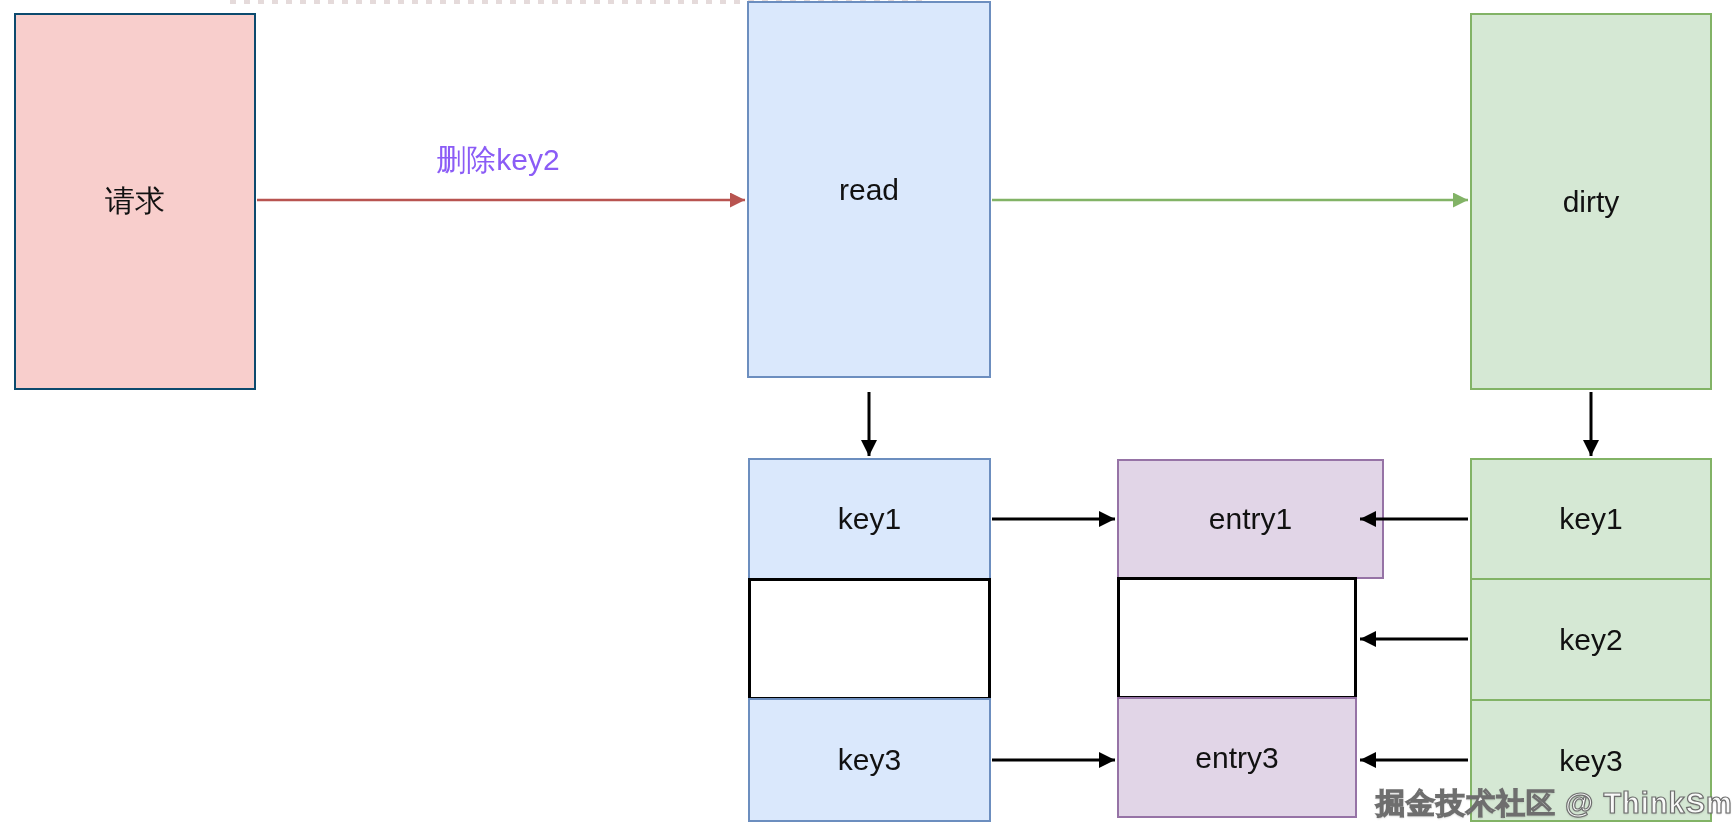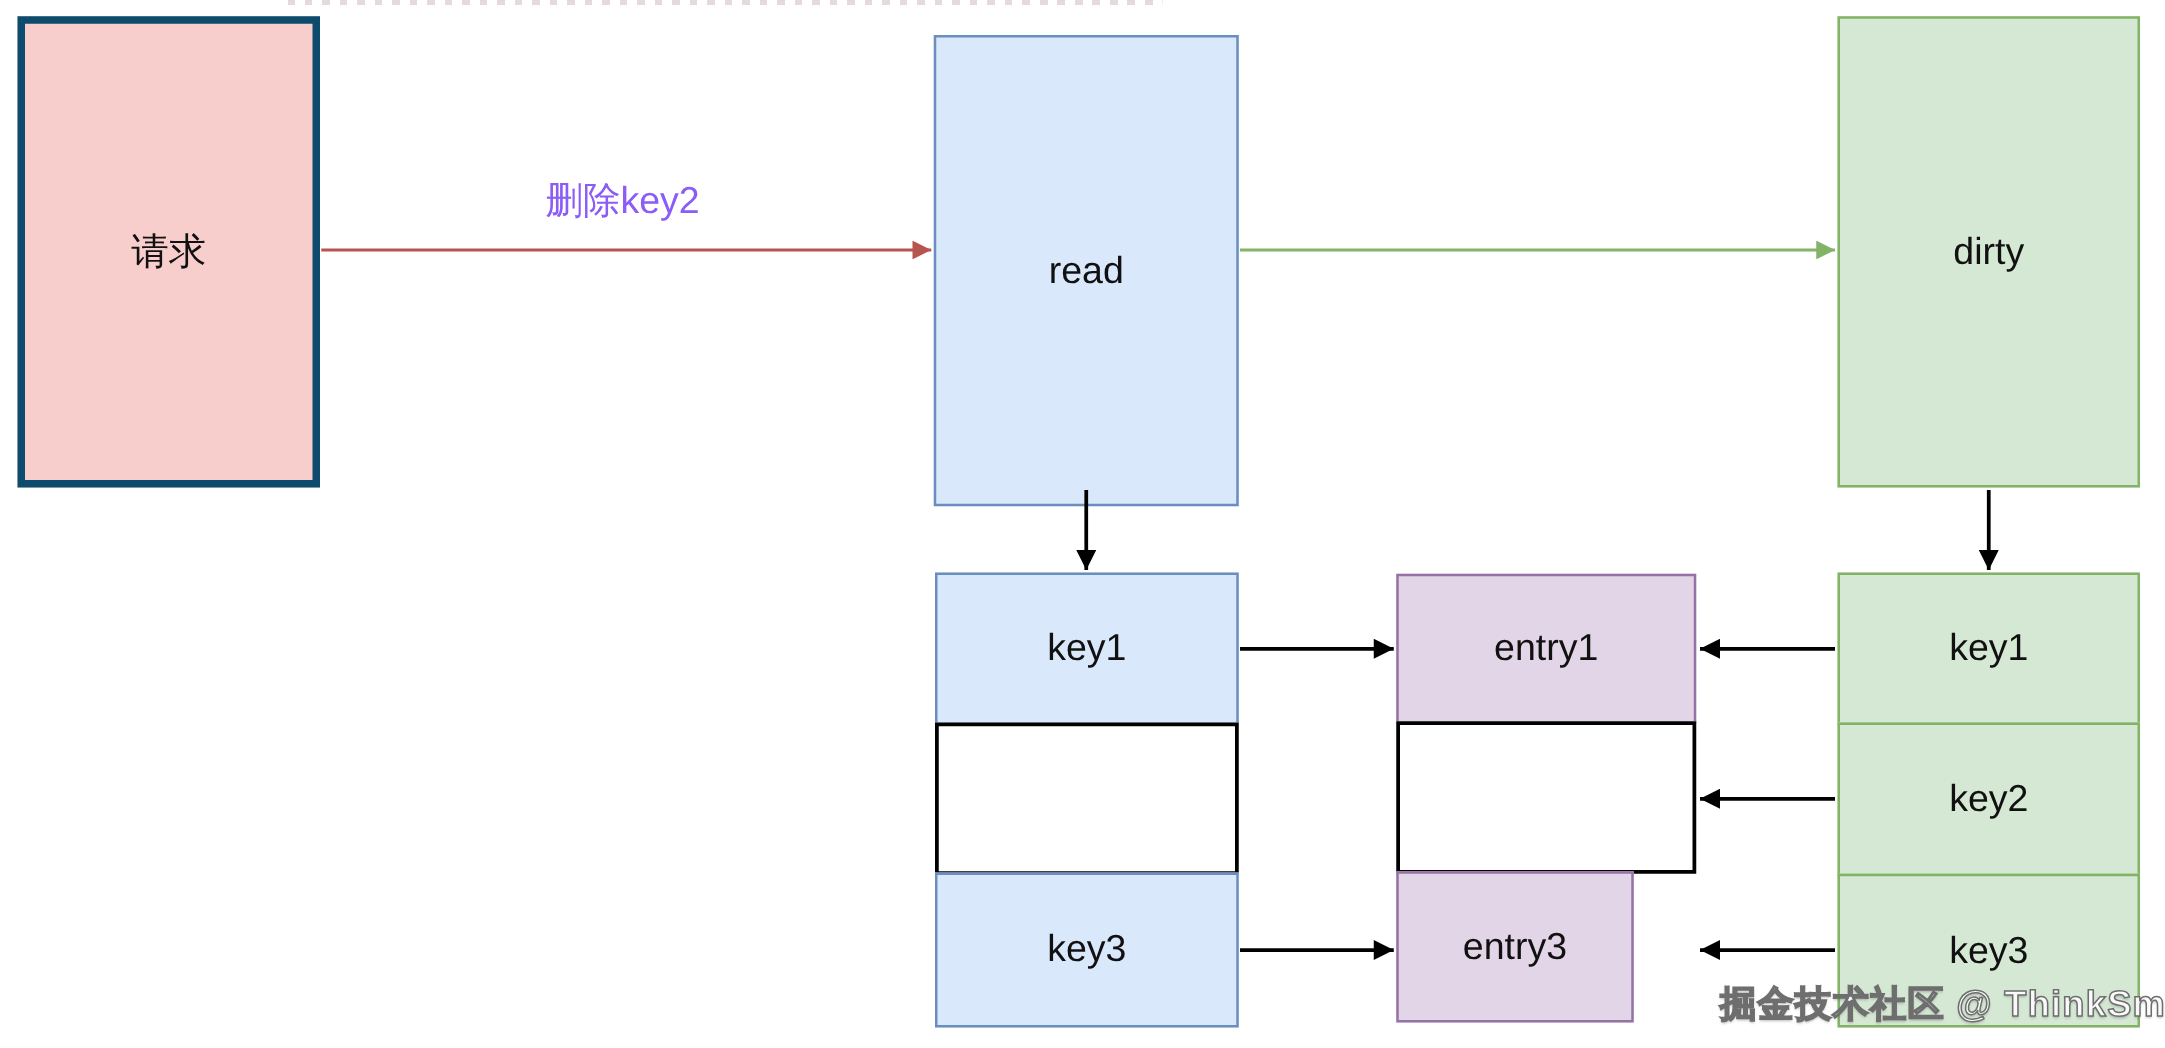--- a/index.html
+++ b/index.html
@@ -21,24 +21,24 @@
     display: flex;
     align-items: center;
     justify-content: center;
     font-size: 30px;
     box-sizing: border-box;
     text-align: center;
   }
   
   .box-request {
     left: 14px; top: 13px; width: 242px; height: 377px;
-    background: #f8cecc; border: 6px solid #0c4a6e;
+    background: #f8cecc; border: 2px solid #0c4a6e;
   }
   .box-read {
-    left: 747px; top: 28px; width: 244px; height: 377px;
+    left: 747px; top: 1px; width: 244px; height: 377px;
     background: #dae8fc; border: 2px solid #6c8ebf;
   }
   .box-dirty {
     left: 1470px; top: 13px; width: 242px; height: 377px;
     background: #d5e8d4; border: 2px solid #82b366; text-align: right;
   }
   
   .cell-blue {
     background: #dae8fc; border: 2px solid #6c8ebf;
   }
@@ -49,23 +49,23 @@
     background: #d5e8d4; border: 2px solid #82b366;
   }
   .cell-empty {
     background: #ffffff; border: 3px solid #000000;
   }
   
   .rk1 { left: 748px; top: 458px; width: 243px; height: 122px; }
   .rk2 { left: 748px; top: 578px; width: 243px; height: 122px; }
   .rk3 { left: 748px; top: 698px; width: 243px; height: 124px; }
   
-  .en1 { left: 1117px; top: 459px; width: 240px; height: 120px; }
+  .en1 { left: 1117px; top: 459px; width: 267px; height: 120px; }
   .en2 { left: 1117px; top: 577px; width: 240px; height: 122px; }
-  .en3 { left: 1117px; top: 697px; width: 190px; height: 121px; }
+  .en3 { left: 1117px; top: 697px; width: 240px; height: 121px; }
   
   .dk1 { left: 1470px; top: 458px; width: 242px; height: 122px; }
   .dk2 { left: 1470px; top: 578px; width: 242px; height: 123px; }
   .dk3 { left: 1470px; top: 699px; width: 242px; height: 123px; }
 
   .edge-label {
     position: absolute;
     left: 498px; top: 140px;
     transform: translateX(-50%);
     font-size: 30px;

